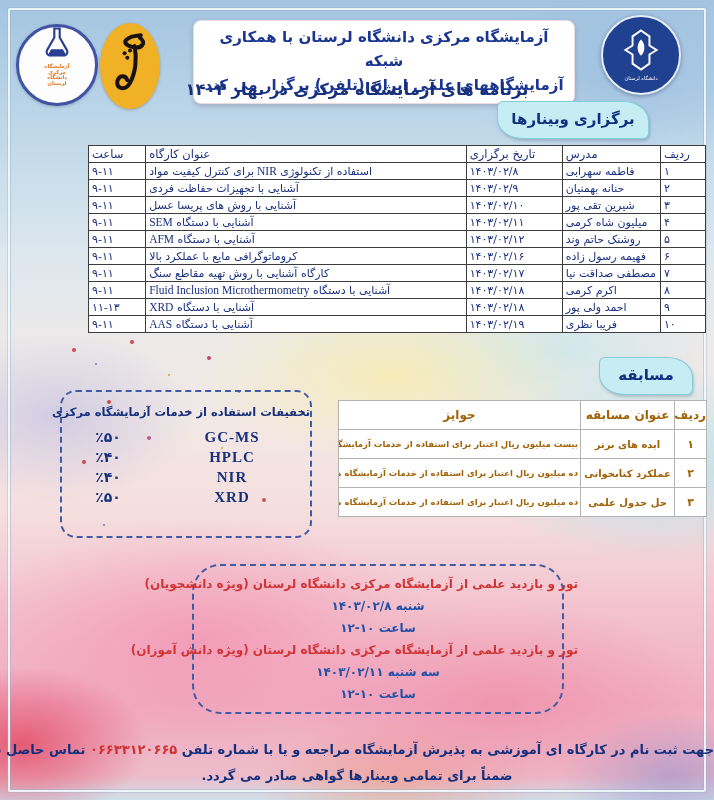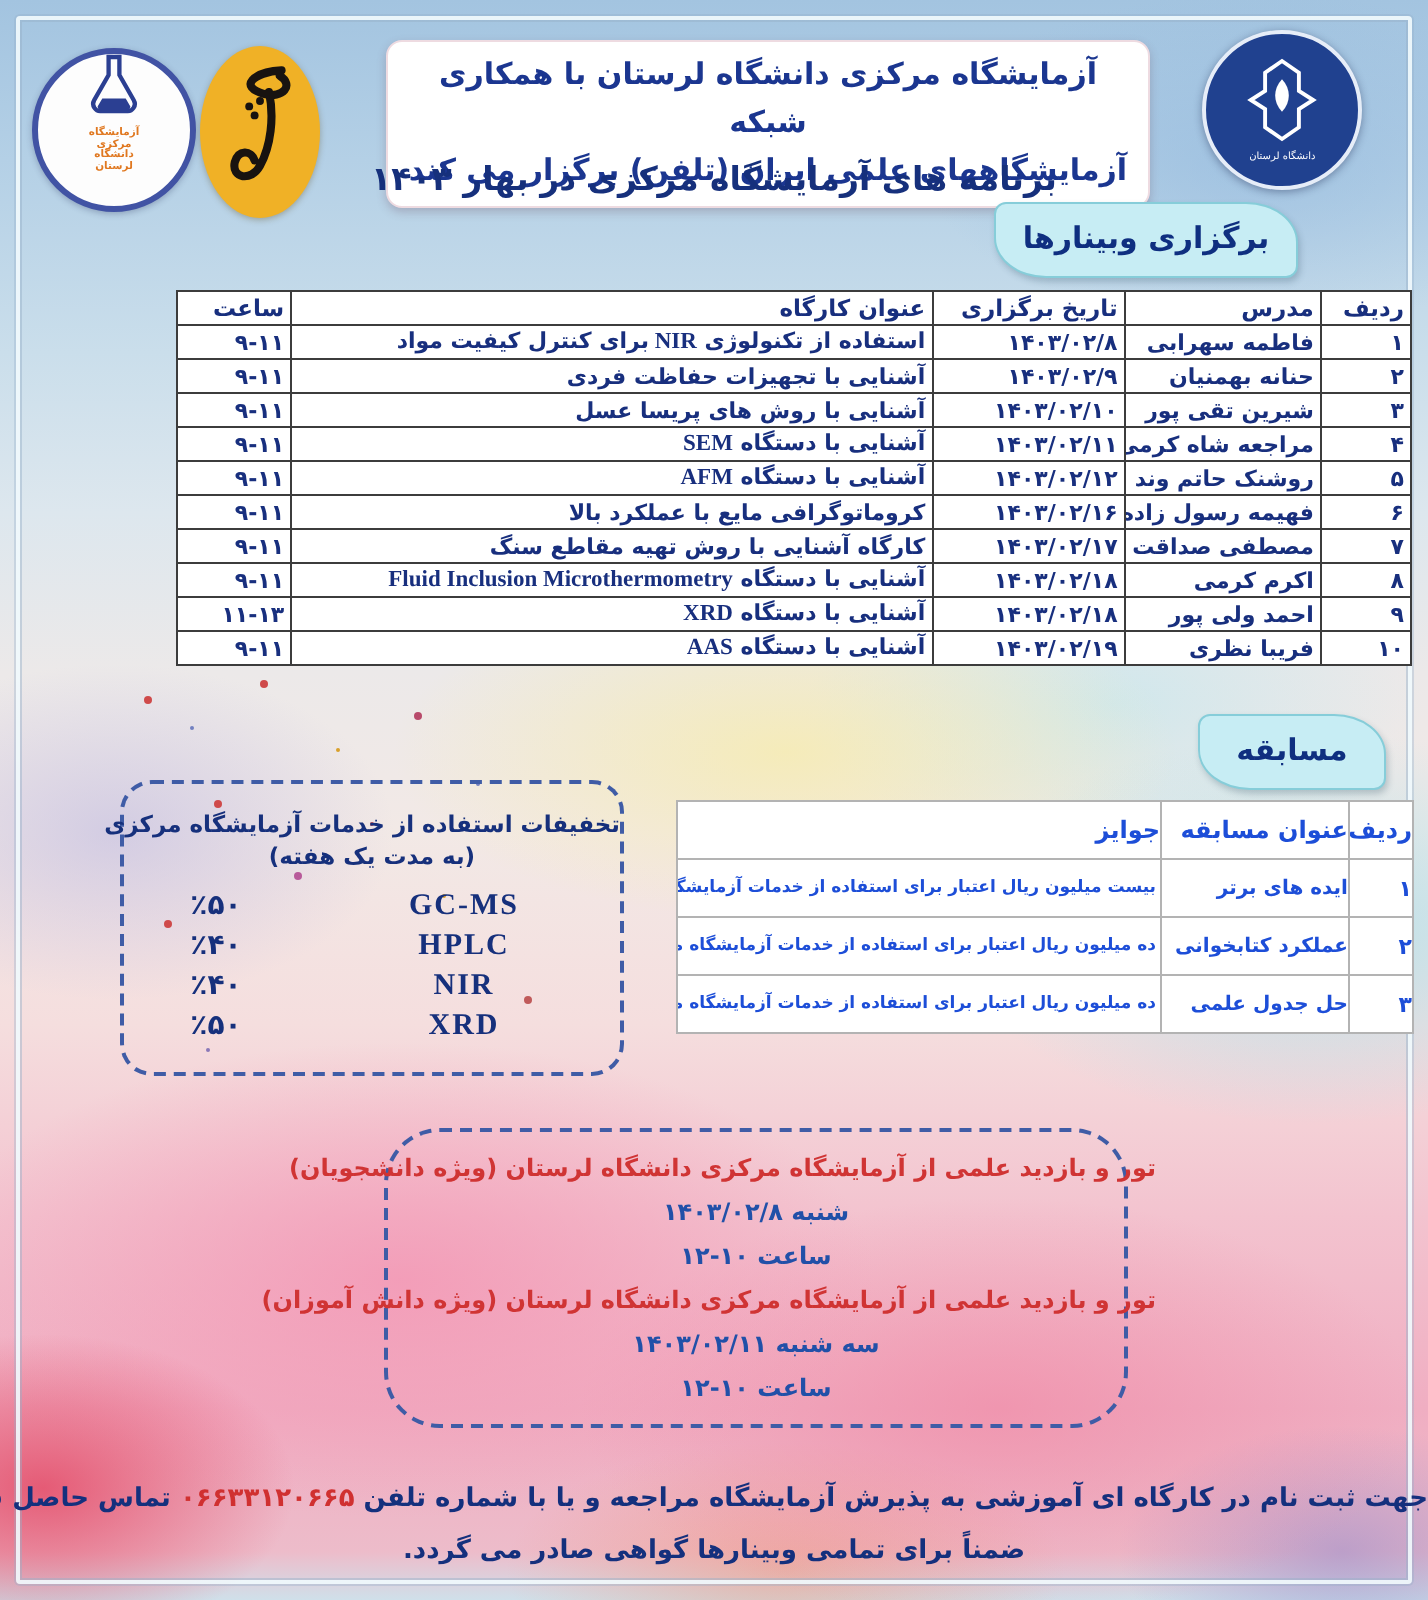--- a/index.html
+++ b/index.html
@@ -86,34 +86,34 @@
   }
   .banner-webinars { left: 497px; top: 101px; width: 152px; }
   .banner-competition { left: 599px; top: 357px; width: 94px; }
 
   
   .webinar-table {
     position: absolute; left: 88px; top: 145px; width: 618px;
     border-collapse: collapse; background: #fff; table-layout: fixed;
   }
   .webinar-table th, .webinar-table td {
-    border: 1px solid #3c3c3c; color: #182f7e; font-weight: bold; text-align: right;
+    border: 1px solid #3c3c3c; color: #182f7e; font-weight: normal; text-align: left;
     font-size: 11px; height: 17px; line-height: 15px; padding: 0 3px;
     white-space: nowrap; overflow: hidden;
   }
   .webinar-table th { font-size: 11.5px; }
   .webinar-table .latin { font-family: "Liberation Serif", serif; font-size: 11.5px; }
 
   
   .competition-table {
     position: absolute; left: 338px; top: 400px; width: 368px;
     border-collapse: collapse; background: #fff; table-layout: fixed;
   }
   .competition-table th, .competition-table td {
-    border: 1px solid #b3b3b3; color: #1d4ed8; font-weight: bold; text-align: right;
+    border: 1px solid #b3b3b3; color: #a16207; font-weight: bold; text-align: center;
     white-space: nowrap; overflow: hidden;
   }
   .competition-table th { font-size: 12px; height: 29px; }
   .competition-table td { height: 29px; font-size: 11px; }
   .competition-table td.col-title { font-size: 10px; }
   .competition-table td.col-prize { font-size: 8.5px; padding: 0 2px; }
   .red { color: #d03030; }
 
   
   .discount-box {
@@ -222,21 +222,21 @@
         </tr>
         <tr>
           <td class="col-row">۳</td>
           <td class="col-instructor">شیرین تقی پور</td>
           <td class="col-date">۱۴۰۳/۰۲/۱۰</td>
           <td class="col-title">آشنایی با روش های پریسا عسل</td>
           <td class="col-time">۹-۱۱</td>
         </tr>
         <tr>
           <td class="col-row">۴</td>
-          <td class="col-instructor">مراجعه شاه کرمی</td>
+          <td class="col-instructor">میلیون شاه کرمی</td>
           <td class="col-date">۱۴۰۳/۰۲/۱۱</td>
           <td class="col-title">آشنایی با دستگاه <span class="latin">SEM</span></td>
           <td class="col-time">۹-۱۱</td>
         </tr>
         <tr>
           <td class="col-row">۵</td>
           <td class="col-instructor">روشنک حاتم وند</td>
           <td class="col-date">۱۴۰۳/۰۲/۱۲</td>
           <td class="col-title">آشنایی با دستگاه <span class="latin">AFM</span></td>
           <td class="col-time">۹-۱۱</td>
@@ -308,21 +308,20 @@
         <tr>
           <td class="col-row">۳</td>
           <td class="col-title">حل جدول علمی</td>
           <td class="col-prize"><span>ده میلیون ریال اعتبار برای استفاده از خدمات آزمایشگاه مرکزی</span> </td>
         </tr>
       </tbody>
   </table>
 
   <div class="discount-box">
     <div class="d-title">تخفیفات استفاده از خدمات آزمایشگاه مرکزی</div>
-    <div class="d-title">(به مدت یک هفته)</div>
     <div class="d-items">
         <div class="d-row">
           <span class="d-pct">٪۵۰</span>
           <span class="d-service">GC-MS</span>
         </div>
         <div class="d-row">
           <span class="d-pct">٪۴۰</span>
           <span class="d-service">HPLC</span>
         </div>
         <div class="d-row">

